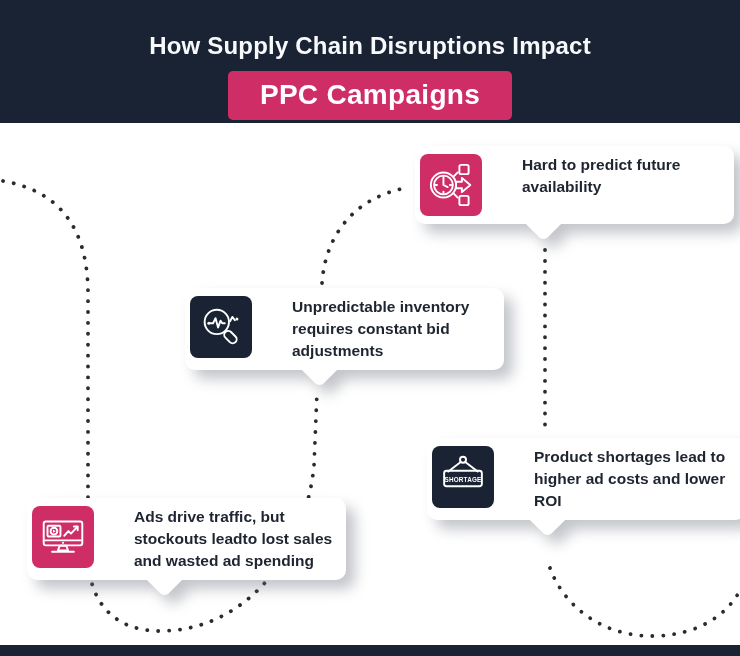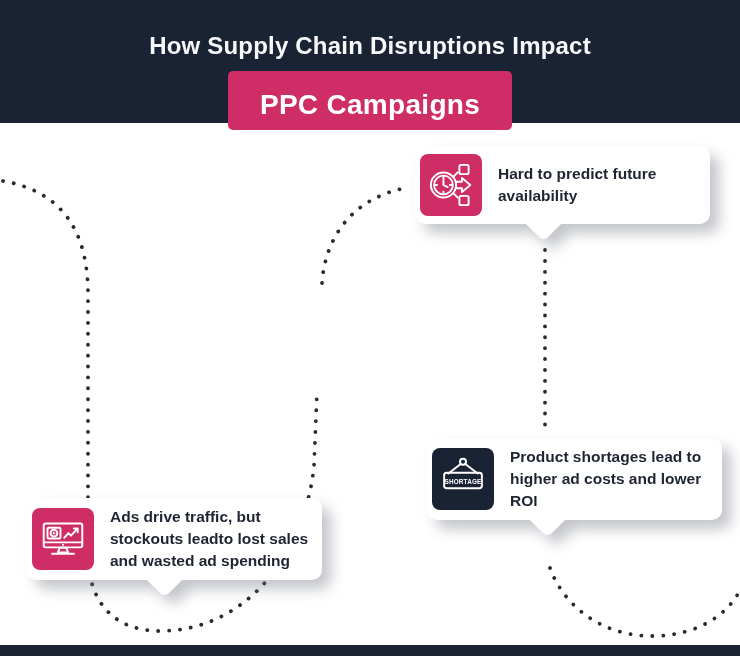--- a/index.html
+++ b/index.html
@@ -28,21 +28,21 @@
     font-weight: 700;
     letter-spacing: 0.2px;
   }
   .badge-row { text-align: center; margin-top: 11px; }
   .title-badge {
     display: inline-block;
     background: #cf2d66;
     color: #ffffff;
     font-size: 28px;
     font-weight: 700;
-    padding: 18px 32px 9px 32px;
+    padding: 8px 32px 9px 32px;
     border-radius: 5px;
     letter-spacing: 0.3px;
   }
   .logo {
     position: absolute;
     top: 14px; right: 26px;
     width: 48px; height: 48px;
     background: #cf2d66;
     border-radius: 9px;
     display: flex; align-items: center; justify-content: center;
@@ -72,23 +72,23 @@
   .card {
     position: absolute;
     z-index: 2;
     filter: drop-shadow(9px 9px 7px rgba(105,110,122,0.40));
   }
   .card-body {
     position: relative;
     background: #ffffff;
     border-radius: 10px;
     display: flex;
-    align-items: center;
     padding: 8px 10px 8px 5px;
     z-index: 1;
+    gap: 24px;
   }
   .tail {
     position: absolute;
     bottom: -12px;
     left: 112px;
     width: 27px; height: 27px;
     background: #ffffff;
     transform: rotate(45deg);
     border-radius: 0 0 6px 0;
     z-index: 0;
@@ -153,20 +153,36 @@
           <path d="M37 27.2 L44 27.2 L44 22.5 L54 31 L44 39.5 L44 34.8 L37 34.8 Z"></path>
           <path d="M34 21 L39 16 M34 41 L39 46"></path>
           <rect x="41" y="7" width="11" height="11" rx="2"></rect>
           <rect x="41" y="44" width="11" height="11" rx="2"></rect>
         </svg>
       </div>
       <div class="card-text">Hard to predict future availability</div>
     </div>
   </div>
 
+  <div class="card card-2">
+    <div class="tail"></div>
+    <div class="card-body">
+      <div class="icon-box icon-navy">
+        <svg width="52" height="52" viewBox="0 0 62 62" fill="none" stroke="#ffffff" stroke-width="2.3" stroke-linecap="round" stroke-linejoin="round">
+          <circle cx="26" cy="25" r="14.5"></circle>
+          <rect x="37.5" y="34.5" width="9.5" height="17" rx="4.75" transform="rotate(-45 42.25 43)"></rect>
+          <circle cx="16.5" cy="26.5" r="1.8" fill="#ffffff" stroke="none"></circle>
+          <path d="M18.5 26.5 H21.5 L24.5 20.5 L27.5 31.5 L30.5 23.5 L32.5 26.5 H35.5"></path>
+          <path d="M42 24 L44.5 19 L47.5 23"></path>
+          <circle cx="50" cy="21.5" r="1.8" fill="#ffffff" stroke="none"></circle>
+        </svg>
+      </div>
+      <div class="card-text">Unpredictable inventory requires constant bid adjustments</div>
+    </div>
+  </div>
 
   <div class="card card-3">
     <div class="tail"></div>
     <div class="card-body">
       <div class="icon-box icon-navy">
         <svg width="52" height="52" viewBox="0 0 62 62" fill="none" stroke="#ffffff" stroke-width="2.3" stroke-linecap="round" stroke-linejoin="round">
           <circle cx="31" cy="10.5" r="3.6"></circle>
           <path d="M28.3 13 L13.5 24.5 M33.7 13 L48.5 24.5"></path>
           <rect x="8.5" y="23.5" width="45" height="18.5" rx="3"></rect>
           <text x="31" y="36.4" text-anchor="middle" fill="#ffffff" stroke="none" font-family="Liberation Sans, sans-serif" font-size="7.6" font-weight="bold" letter-spacing="0.2">SHORTAGE</text>

